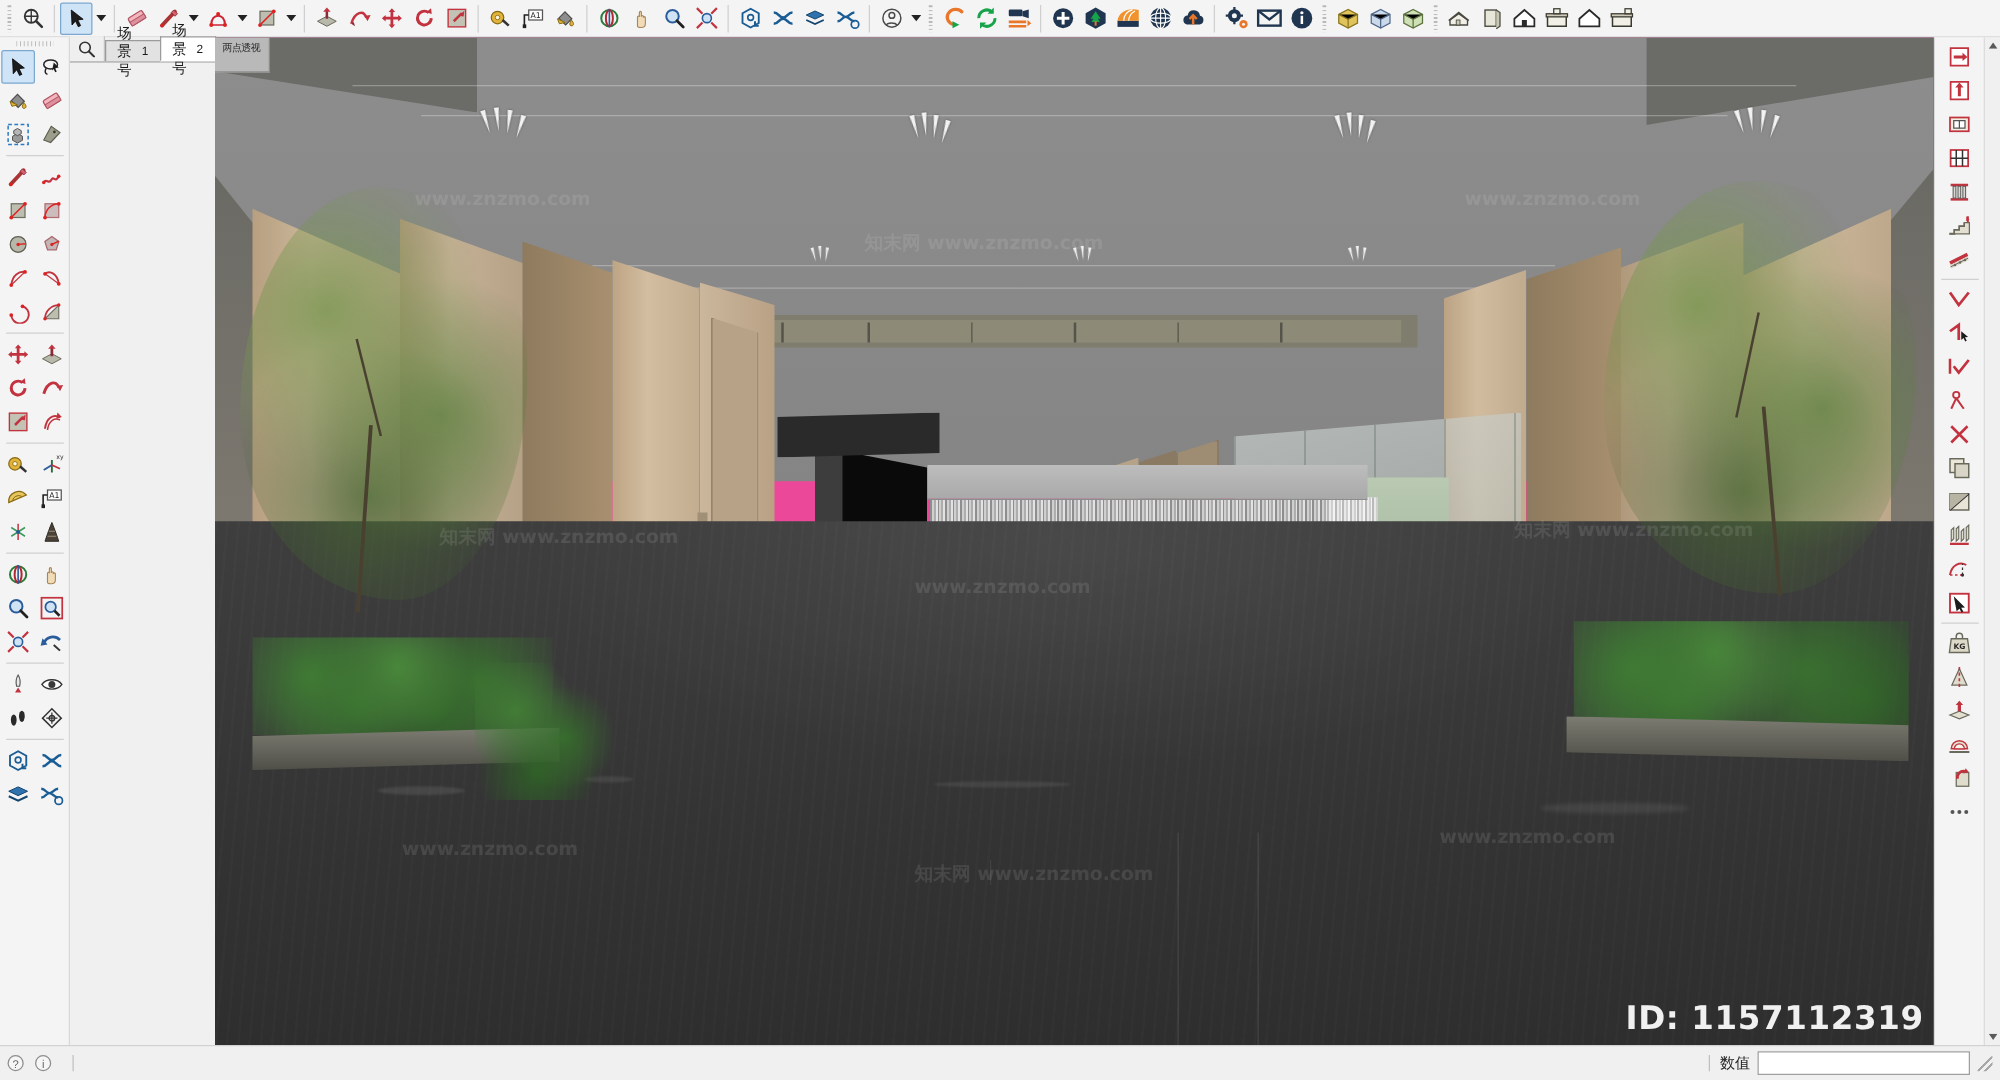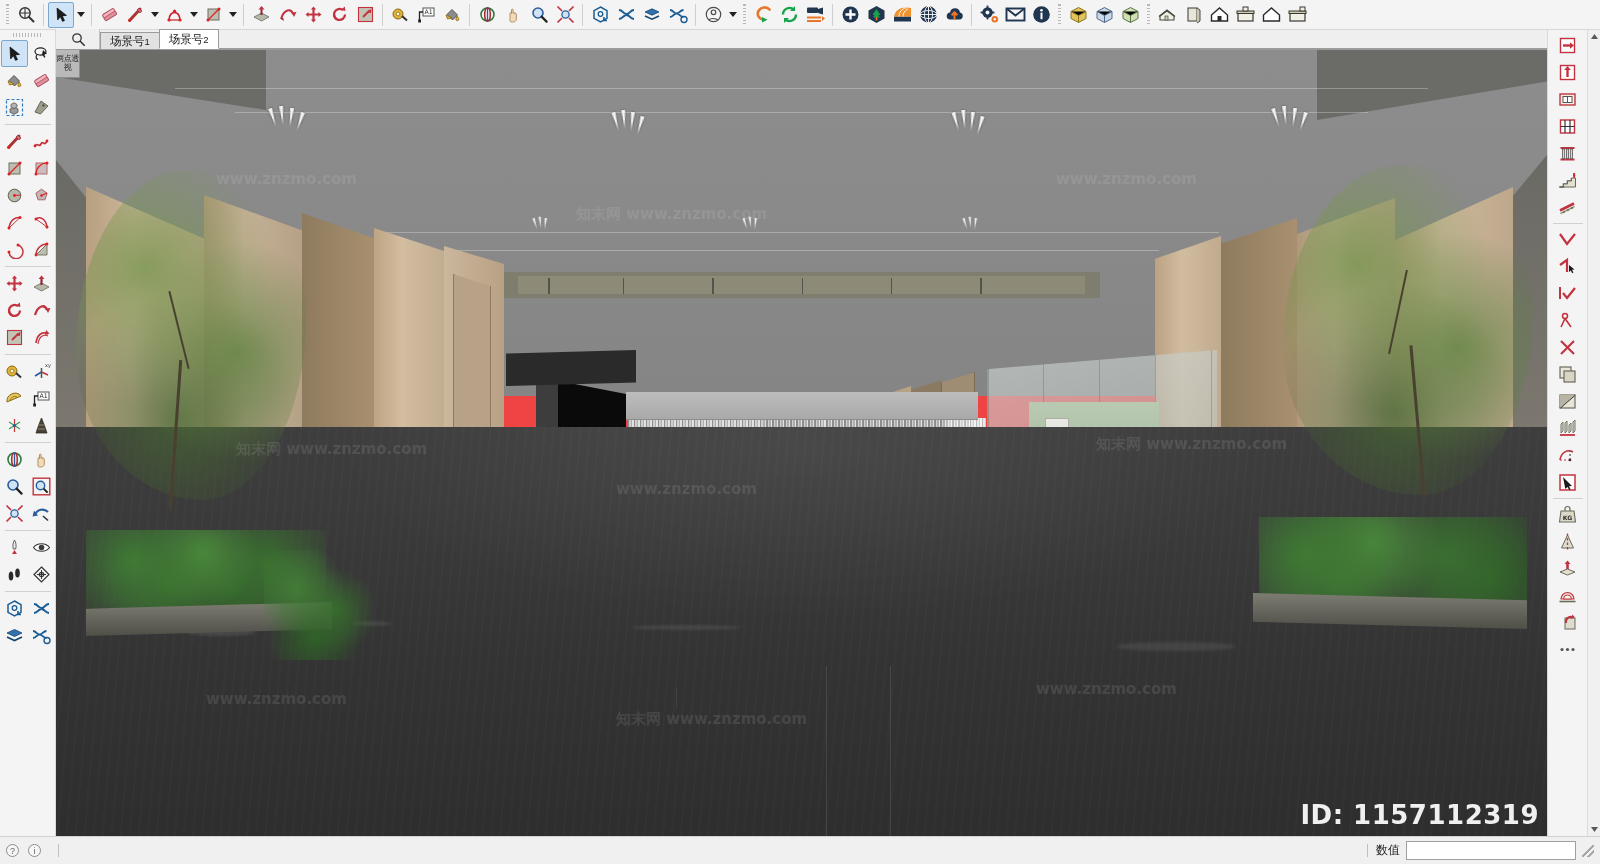--- a/index.html
+++ b/index.html
@@ -78,21 +78,21 @@
     background-size: 3px 4px; background-position: 0 1px; background-repeat: repeat-x; }
   .lrow { display: flex; width: 56px; justify-content: center; }
   .lbtn {
     width: 27px; height: 27px; display: flex; align-items: center; justify-content: center;
     border: 1px solid transparent; border-radius: 2px; cursor: default;
   }
   .lbtn.active { background: #cfe4f7; border-color: #7ba7cf; }
   .lsep { width: 46px; height: 1px; background: #d0d0d0; margin: 3px 0; }
 
   
-  .center-col { flex: 1; display: flex; flex-direction: column; min-width: 0; }
+  .center-col { flex: 1; display: flex; flex-direction: row; min-width: 0; }
 
   .scenebar {
     height: 20px; background: #efefef; display: flex; align-items: flex-end;
     border-bottom: 1px solid #9b9b9b; flex: 0 0 20px; position: relative;
   }
   .scene-search {
     width: 44px; height: 20px; display: flex; align-items: center; justify-content: center;
     border-right: 1px solid #c2c2c2; background: #efefef;
   }
   .scene-tab {
@@ -102,21 +102,21 @@
   }
   .scene-tab.active { background: #ffffff; height: 20px; border-bottom: 1px solid #fff; position: relative; z-index: 2; }
   .scene-tab .tnum { font-size: 9.5px; }
   .scene-tabs-rest { flex: 1; border-bottom: 1px solid #9b9b9b; }
 
   
   .viewport { flex: 1; position: relative; overflow: hidden; background: #3b3b3b; }
 
   
   .persp-tab {
-    position: absolute; left: 0; top: 0; width: 24px; height: 28px;
+    position: absolute; left: 0; top: 0; width: 44px; height: 28px;
     background: #b9b9b9; border: 1px solid #8d8d8d; border-top: none; border-left: none;
     font-size: 8px; line-height: 9px; color: #2c2c2c; text-align: center;
     padding-top: 4px; letter-spacing: -0.5px; z-index: 30;
   }
 
   
   .toolbar-right {
     width: 40px; background: #f4f4f4; border-left: 1px solid #d8d8d8;
     display: flex; flex-direction: column; align-items: center; padding-top: 2px;
     overflow: hidden;
@@ -153,21 +153,21 @@
     width: 170px; height: 19px; background: #fff; border: 1px solid #a0a0a0;
     font-size: 12px; padding: 0 4px; color: #111;
   }
   .sb-grip { width: 12px; height: 12px; margin-left: 6px;
     background-image:
       linear-gradient(135deg, transparent 45%, #a8a8a8 45%, #a8a8a8 55%, transparent 55%),
       linear-gradient(135deg, transparent 70%, #a8a8a8 70%, #a8a8a8 80%, transparent 80%);
   }
 
   
-  .scene { position: absolute; inset: 0; overflow: hidden; background: #ef4444; }
+  .scene { position: absolute; inset: 0; overflow: hidden; background: #ec4899; }
   .ceiling {
     position: absolute; left: 0; top: 0; width: 100%; height: 44%;
     background: linear-gradient(to bottom, #8d8d8d 0%, #8a8a8a 45%, #858585 100%);
   }
   .ceil-line { position: absolute; background: rgba(255,255,255,.28); height: 1px; }
   .ceil-dark {
     position: absolute; background: #6f6f6f;
   }
   .floor {
     position: absolute; left: 0; bottom: 0; width: 100%; height: 52%;

